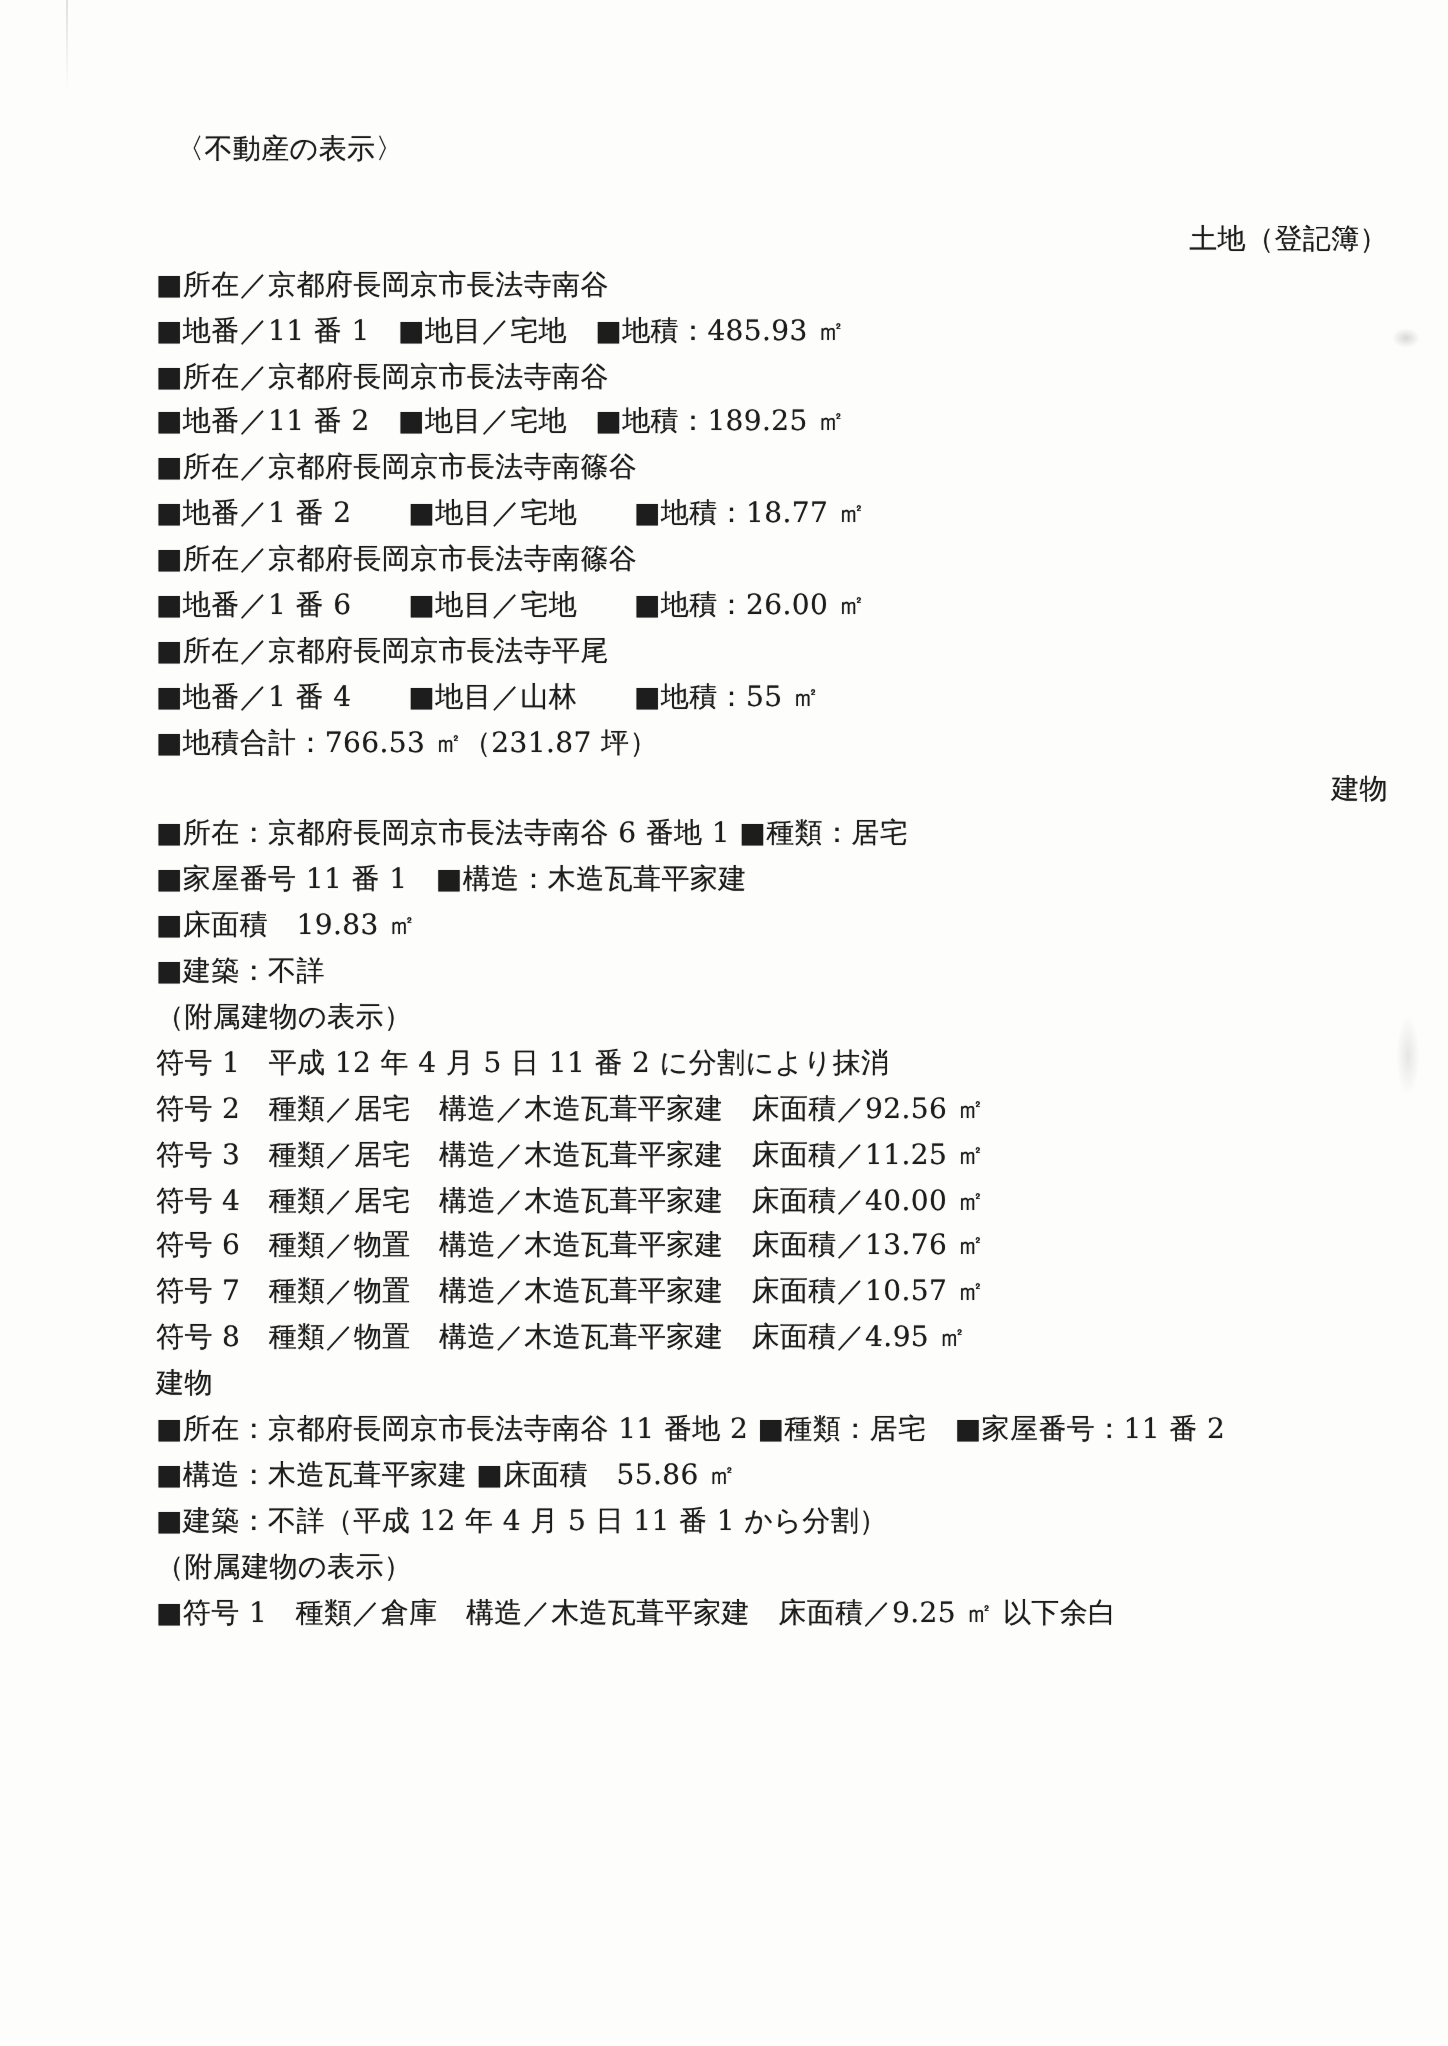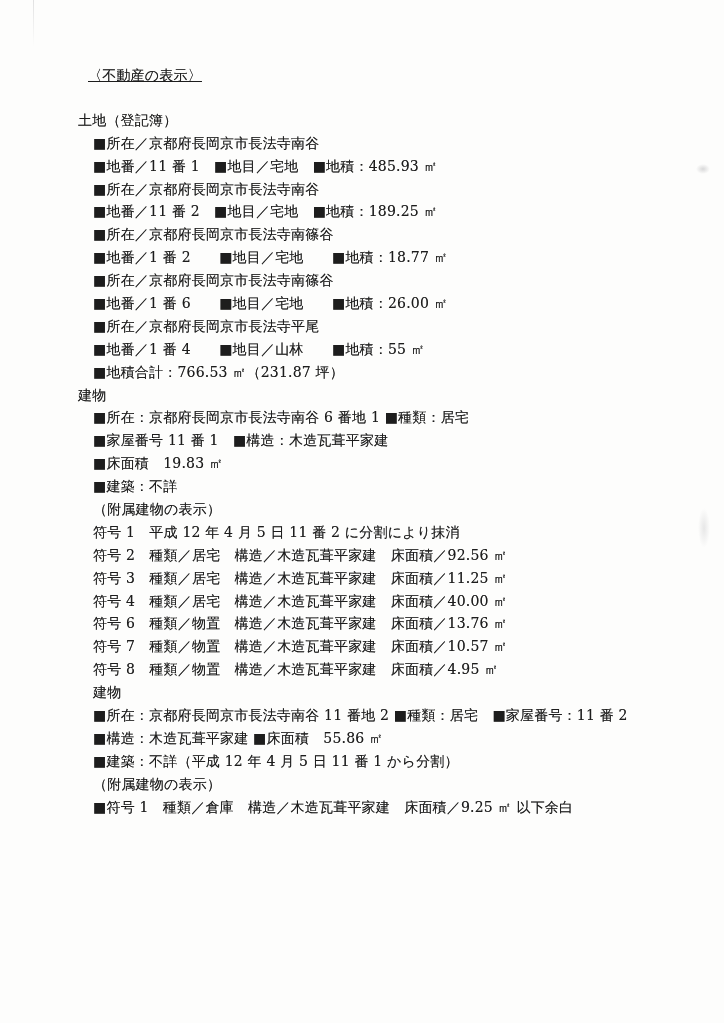--- a/index.html
+++ b/index.html
@@ -23,23 +23,23 @@
     left: 78px;
     right: 30px;
   }
   .line {
     line-height: 22.9px;
     height: 22.9px;
     white-space: nowrap;
     letter-spacing: 0.2px;
     text-shadow: 0 0 0.5px rgba(20,20,20,0.55);
   }
-  .doc-heading { margin-left: 10px; text-decoration: underline; }
-  .indent0 { margin-left: 0; }
-  .indent1 { margin-left: 15px; }
+  .doc-heading { margin-left: 10px; }
+  .indent0 { margin-left: 0; text-align: right; }
+  .indent1 { }
   .spacer { height: 22px; }
   
   .artifact {
     position: absolute;
     pointer-events: none;
   }
   .artifact-1 {
     left: 696px; top: 164px; width: 14px; height: 10px;
     background: radial-gradient(ellipse at center, rgba(120,120,125,0.28), rgba(120,120,125,0) 70%);
   }

